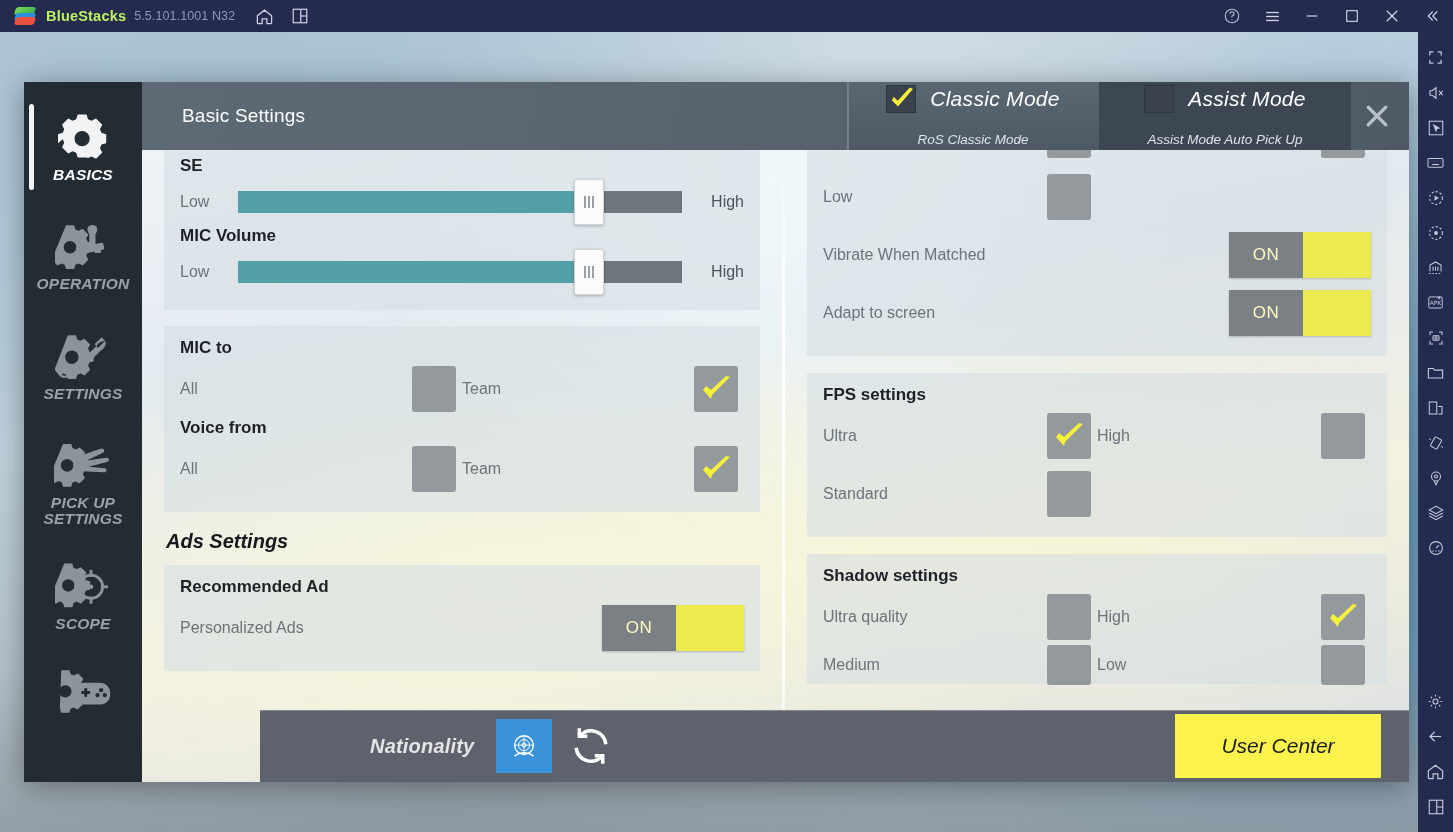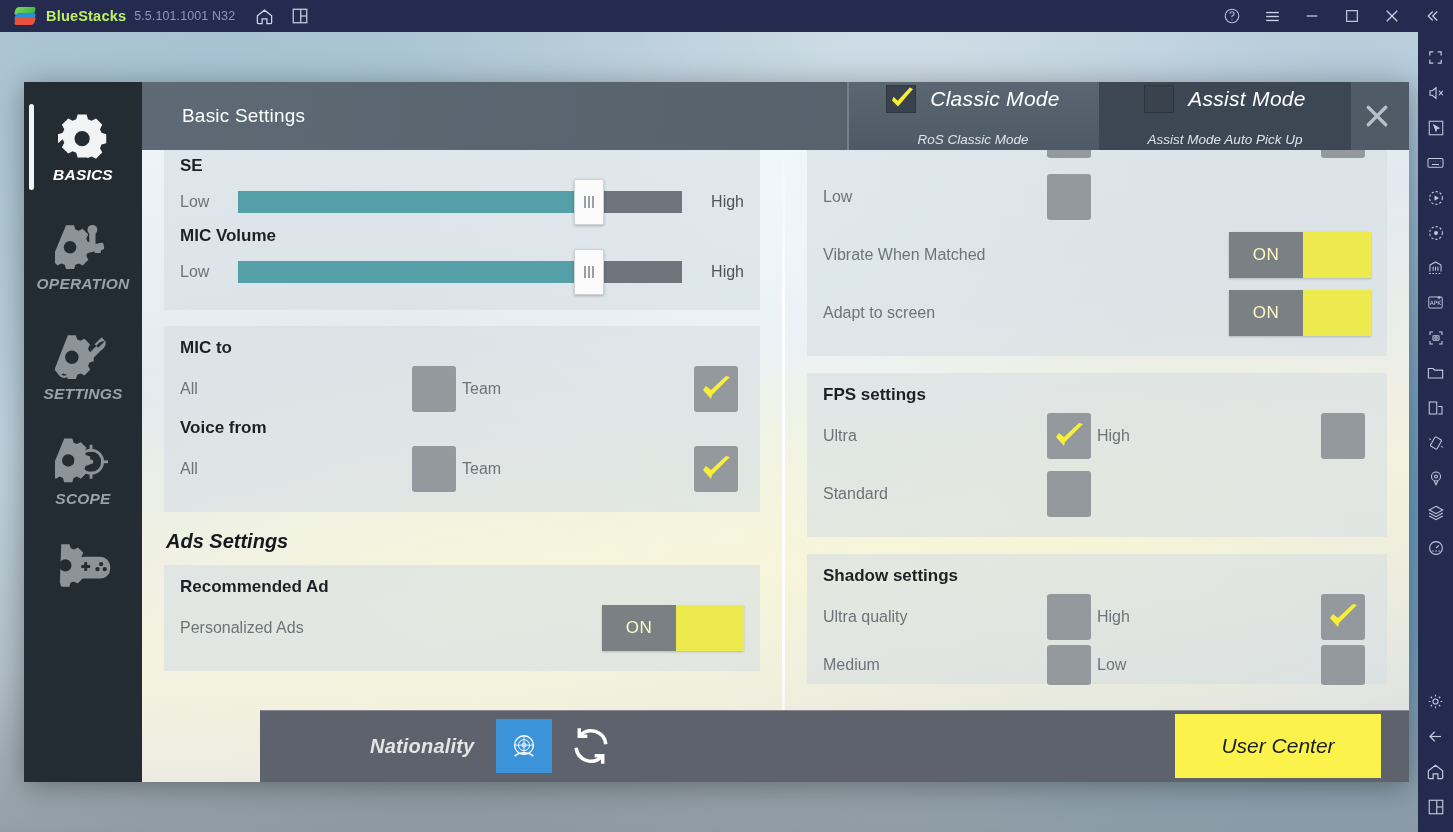--- a/index.html
+++ b/index.html
@@ -439,20 +439,32 @@
               <path d="M14 6h9l1.5 4.6 3.6 1.5 4.5-2.3 6.3 6.3-2.3 4.5 1.5 3.6L43 26v9l-4.8 1.5-1.5 3.6 2.3 4.5-6.3 6.3-4.5-2.3-3.6 1.5L23 55h-9l-1.5-4.9-3.6-1.5L4.4 51-1 44.4"></path>
               <circle cx="18.5" cy="30.5" r="7.5" fill="#242c33"></circle>
               <path d="M52 8l-8 8 4 4 8-8c1.5 4-1 9-5 11l-14 14-5-5 14-14c2-4 7-6.5 10-5z"></path>
               <circle cx="10" cy="47" r="5.5" fill="none" stroke="#8c949a" stroke-width="2.6"></circle>
             </g>
           </svg>
         </div>
         <div class="sblabel">SETTINGS</div>
       </div>
 
+      <div class="sb-item" style="padding-top:26px;">
+        <div class="sbicon">
+          <svg width="58" height="48" viewBox="0 0 64 52">
+            <g fill="#8c949a">
+              <path d="M10 4h9l1.5 4.4 3.5 1.5 4.4-2.2 6 6-2.2 4.4 1.5 3.5L38 23v9l-4.6 1.5-1.5 3.5 2.2 4.4-6 6-4.4-2.2-3.5 1.5L19 51h-9l-1.5-4.8-3.5-1.5L.6 47l-6-6"></path>
+              <circle cx="14.5" cy="27.5" r="7" fill="#242c33"></circle>
+              <path d="M26 18l26-9c3-1 5 3 2 4.6L36 22l22-3c3-.4 3.6 4 .6 4.8L38 29l18 1.6c3 .3 2.6 4.6-.5 4.5L30 34c-4 0-8-3-9-7z"></path>
+            </g>
+          </svg>
+        </div>
+        <div class="sblabel">PICK UP<br>SETTINGS</div>
+      </div>
 
       <div class="sb-item" style="padding-top:22px;">
         <div class="sbicon">
           <svg width="56" height="50" viewBox="0 0 62 56">
             <g fill="#8c949a">
               <path d="M10 4h9l1.5 4.6 3.6 1.5L28.6 8l6.3 6.3-2.3 4.5 1.5 3.6L39 24v9l-4.9 1.5-1.5 3.6 2.3 4.5-6.3 6.3-4.5-2.3-3.6 1.5L19 53h-9l-1.5-4.9-3.6-1.5L.4 49l-6.3-6.3"></path>
               <circle cx="14.5" cy="28.5" r="7" fill="#242c33"></circle>
             </g>
             <g fill="none" stroke="#8c949a" stroke-width="3.2">
               <circle cx="40" cy="30" r="13"></circle>

